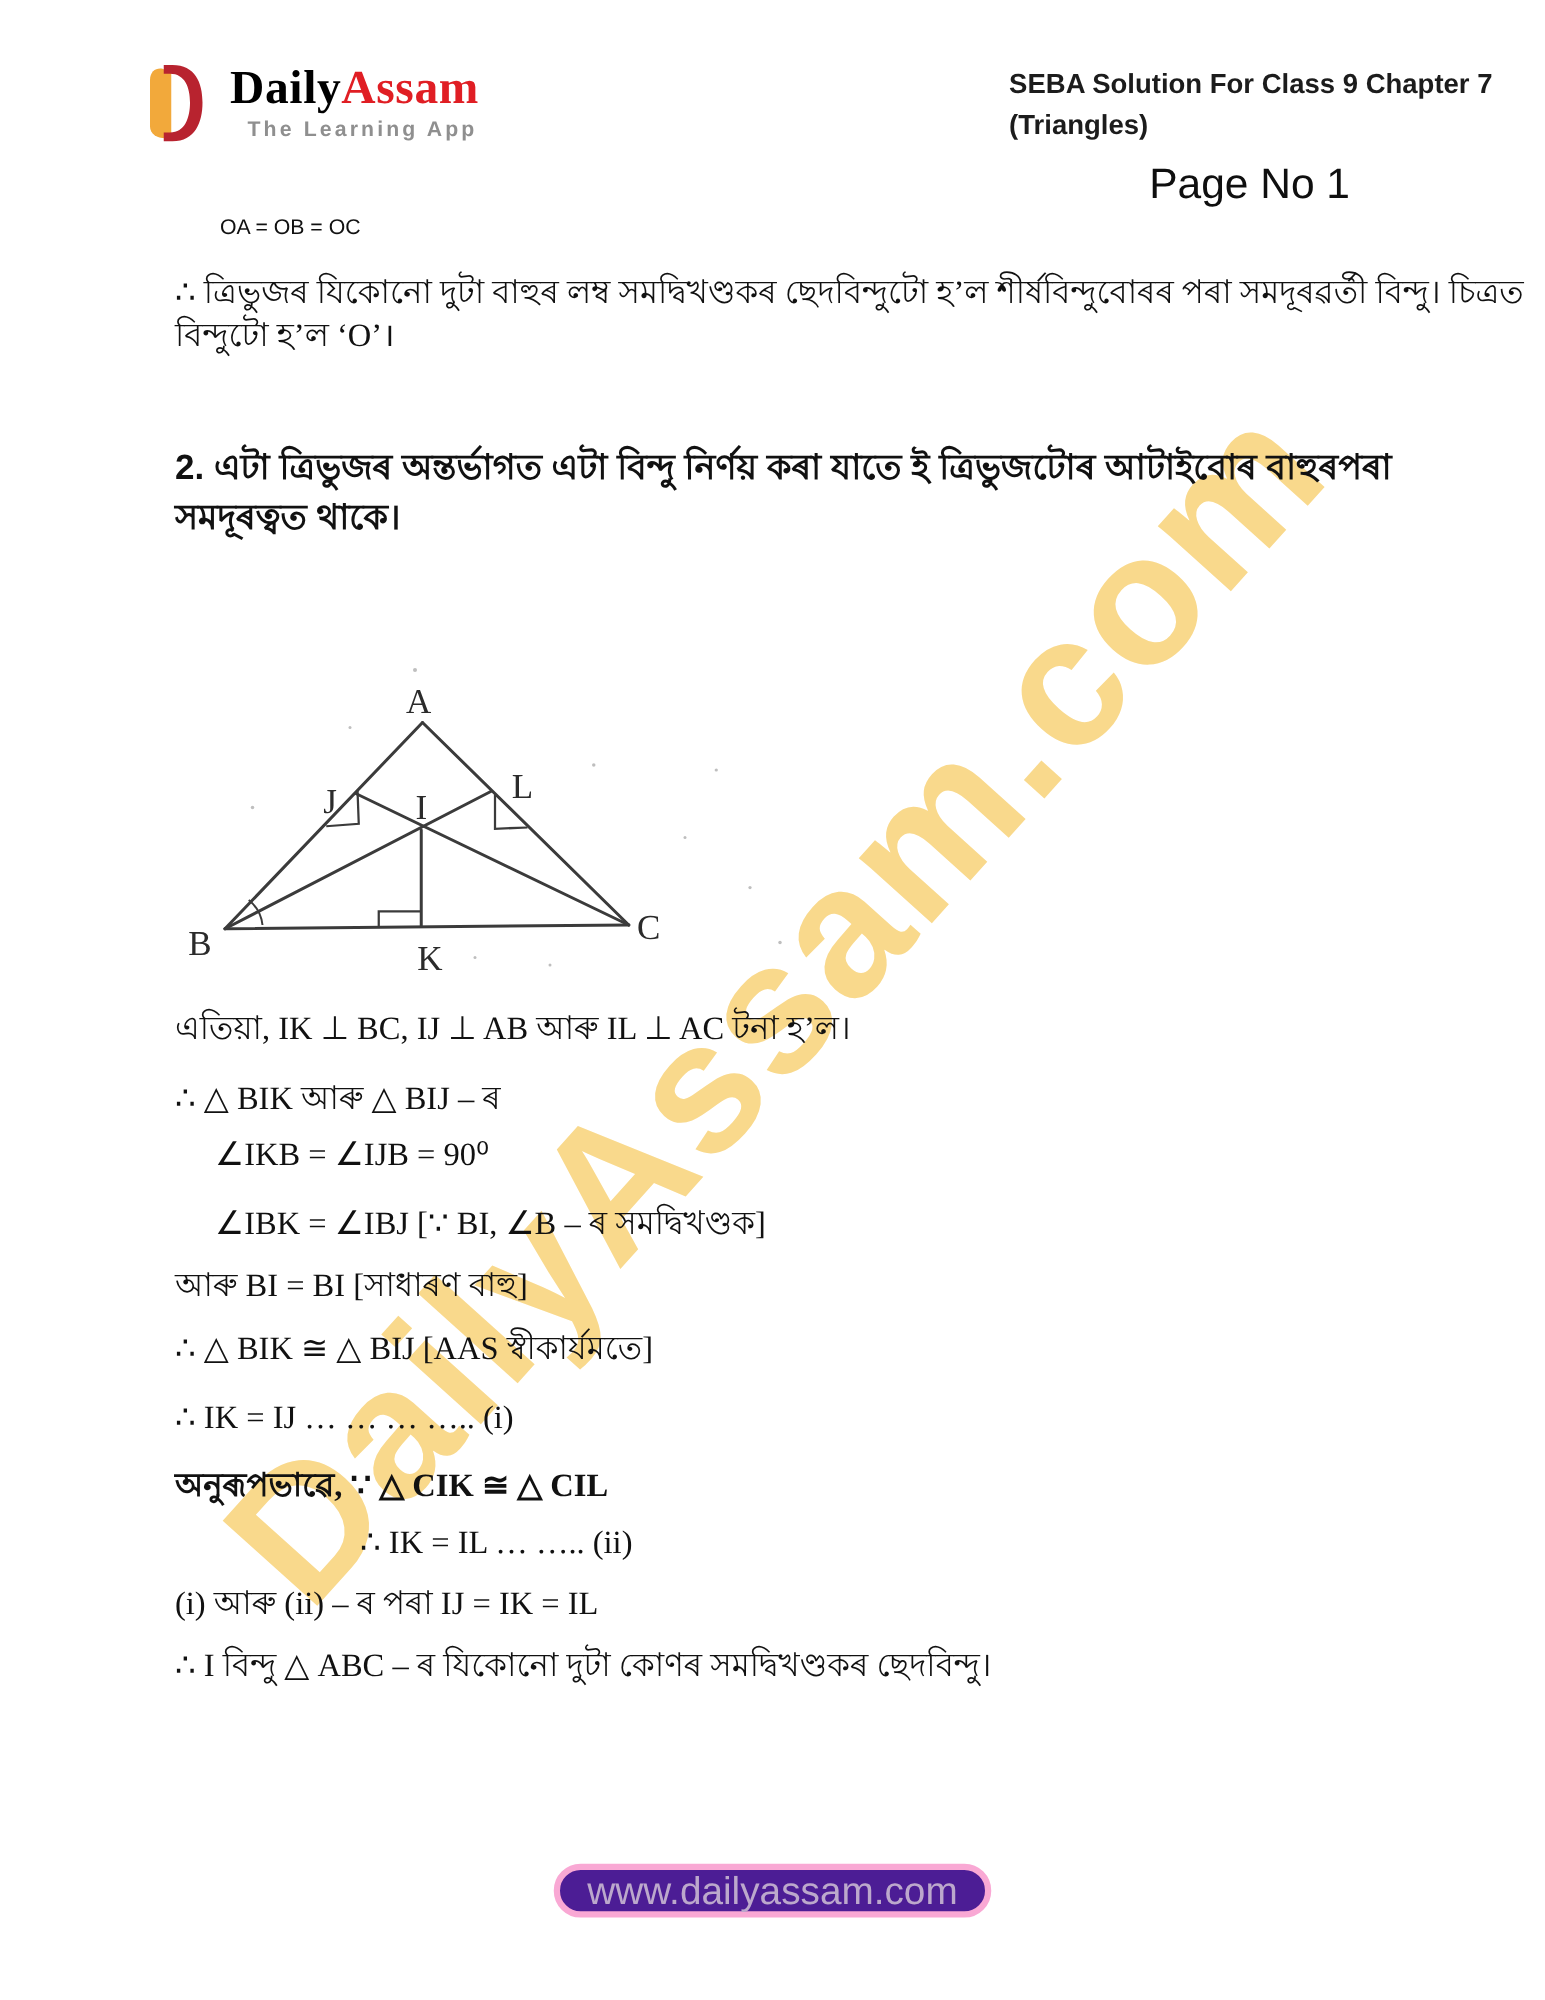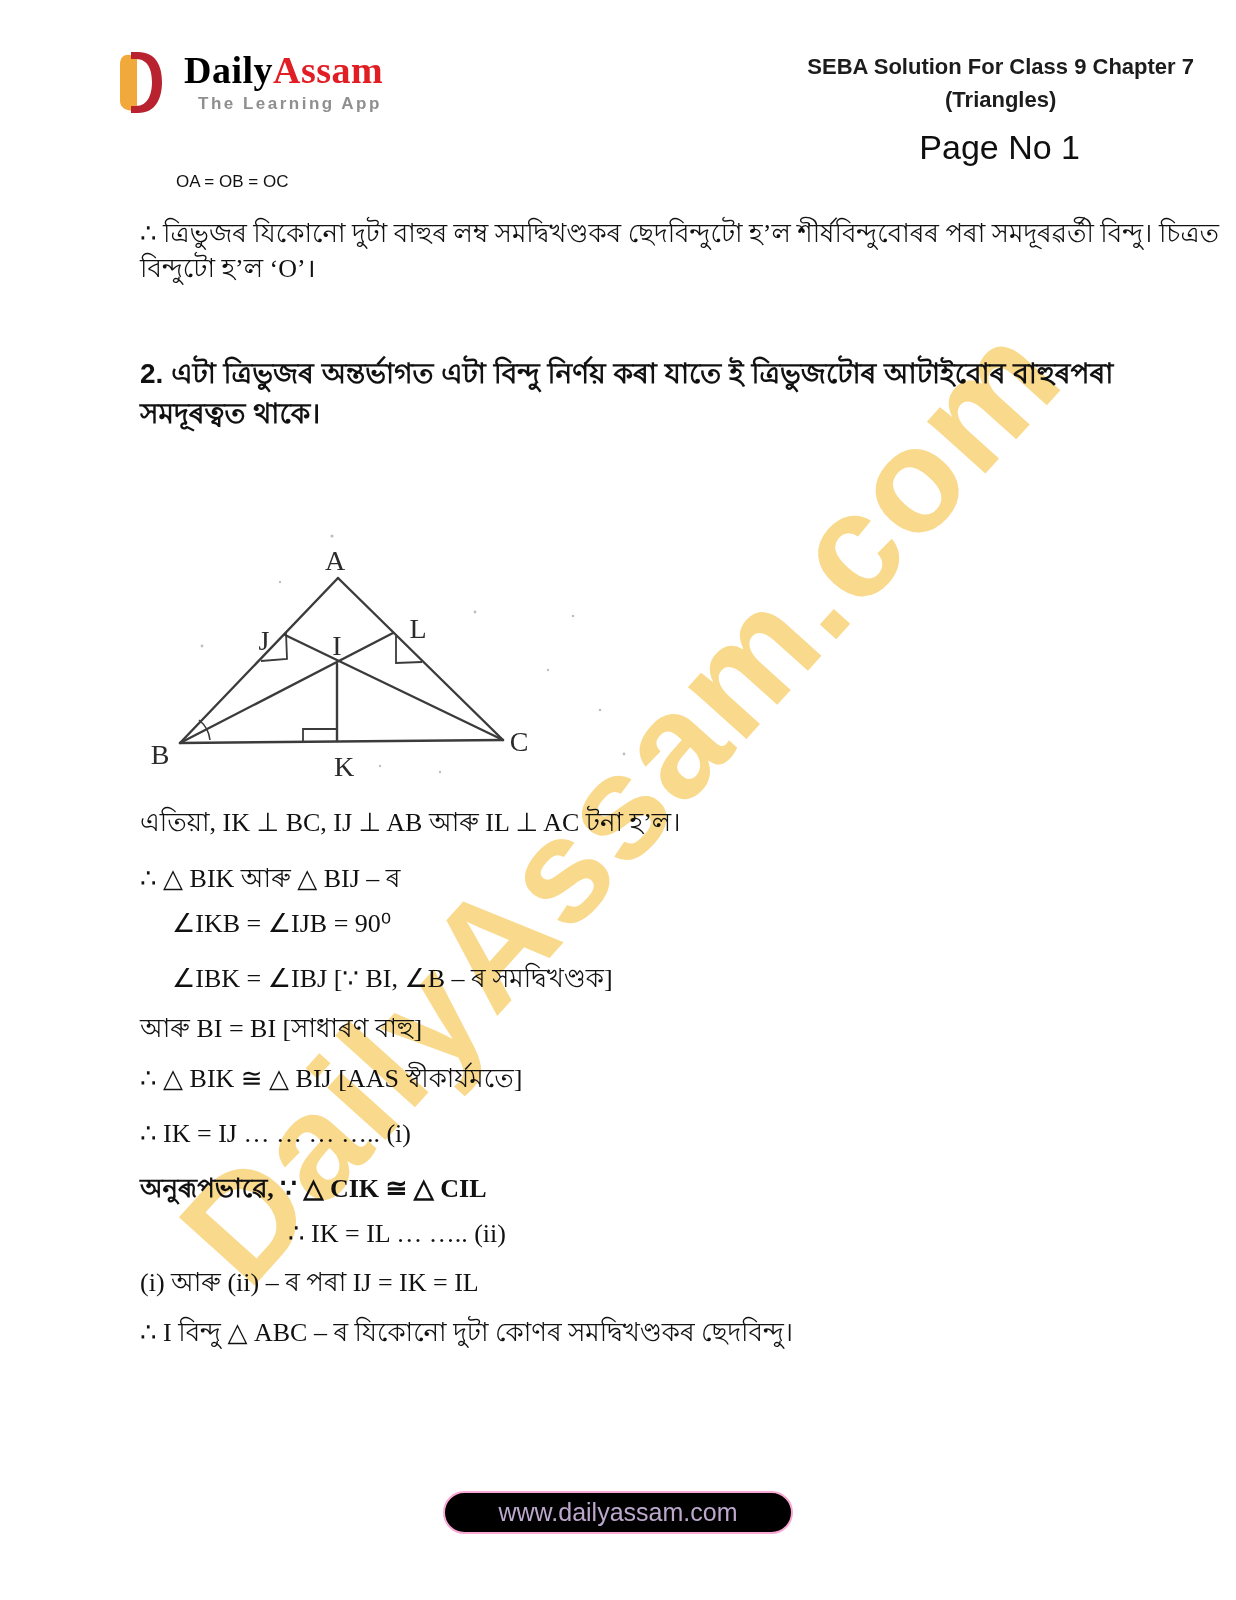--- a/index.html
+++ b/index.html
@@ -30,21 +30,21 @@
   }
   .logo-daily { color:#000000; }
   .logo-assam { color:#E01E24; }
   .logo-tagline {
     font-family:"Liberation Sans", sans-serif; font-weight:700;
     font-size:17px; letter-spacing:2.5px; color:#8F8F8F; margin-top:4px;
     margin-left:14px;
   }
 
   .header-right {
-    position:absolute; right:42px; top:50px; z-index:2; text-align:center;
+    position:absolute; right:42px; top:50px; z-index:2; text-align:left;
     font-family:"Liberation Sans", sans-serif; font-weight:700;
     font-size:22px; color:#1c1c1c; line-height:33px;
   }
   .page-no {
     position:absolute; right:156px; top:128px; z-index:2;
     font-family:"Liberation Sans", sans-serif; font-size:34px; color:#0f0f0f;
   }
 
   
   .eq-top {
@@ -79,23 +79,23 @@
   .s6  { left:140px; top:1058px; }
   .s7  { left:140px; top:1118px; }
   .s8  { left:140px; top:1168px;font-weight:bold; }
   .s9  { left:288px; top:1218px; }
   .s10 { left:140px; top:1262px; }
   .s11 { left:140px; top:1312px; }
 
   
   .footer-pill {
     position:absolute; left:443px; top:1491px; width:350px; height:43px;
-    background:#000000; border:2px solid #f9a8d4; border-radius:22px;
+    background:#4c1d95; border:5px solid #f9a8d4; border-radius:22px;
     display:flex; align-items:center; justify-content:center; z-index:2;
-    font-family:"Liberation Sans", sans-serif; font-size:25px; color:#BCA8CC;
+    font-family:"Liberation Sans", sans-serif; font-size:31px; color:#BCA8CC;
     text-decoration:none; cursor:pointer;
   }
 </style>
 </head>
 <body>
 
 <div class="page">
 
   <div class="watermark">DailyAssam.com</div>
 

